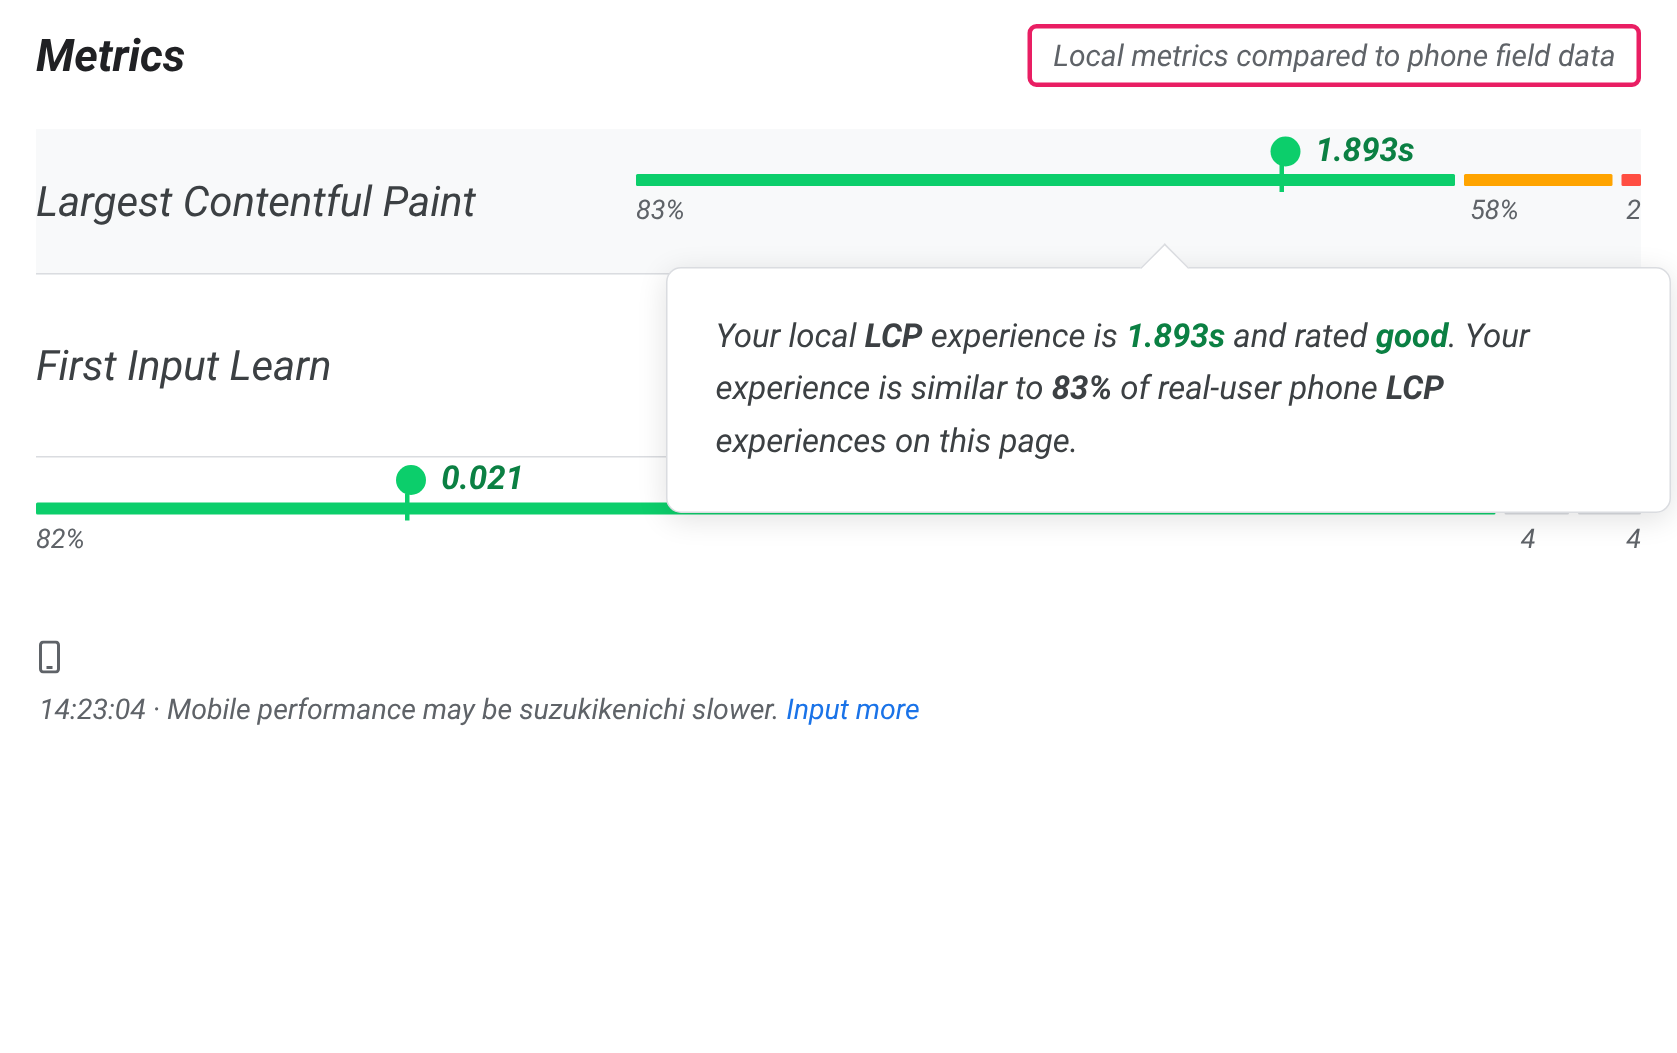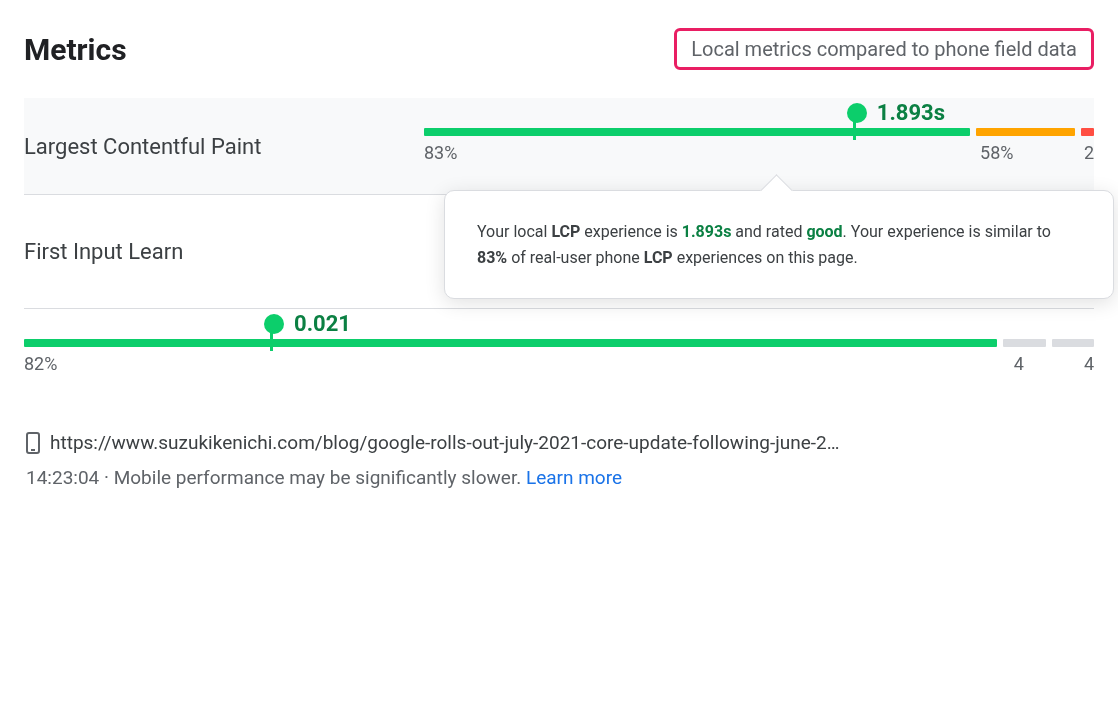--- a/index.html
+++ b/index.html
@@ -4,21 +4,21 @@
 <style>
   * { box-sizing: border-box; margin: 0; padding: 0; }
   body {
     font-family: -apple-system, BlinkMacSystemFont, "Segoe UI", Roboto, Helvetica, Arial, sans-serif;
     background: #fff;
     color: #202124;
     width: 1118px;
     height: 702px;
     overflow: hidden;
   }
-  .container { padding: 28px 24px 0 24px; }
+  .container { padding: 16px 24px 0 24px; font-style: italic; }
   .header {
     display: flex;
     justify-content: space-between;
     align-items: center;
     margin-bottom: 28px;
   }
   .title { font-size: 30px; font-weight: 700; color: #202124; }
   .badge {
     border: 3px solid #e91e63;
     border-radius: 6px;
@@ -30,21 +30,21 @@
     display: flex;
     align-items: center;
     padding: 30px 0;
     position: relative;
   }
   .metric-row.bg { background: #f8f9fa; }
   .metric-row.border { border-bottom: 1px solid #dadce0; }
   .metric-name {
     width: 400px;
     flex-shrink: 0;
-    font-size: 22px;
+    font-size: 28px;
     color: #3c4043;
   }
   .bar-wrap { flex: 1; position: relative; }
   .value-badge {
     position: absolute;
     top: -28px;
     display: flex;
     align-items: center;
     gap: 10px;
     transform: translateX(-6px);
@@ -84,21 +84,21 @@
   .tooltip {
     position: absolute;
     top: 92px;
     left: 420px;
     width: 670px;
     background: #fff;
     border: 1px solid #dadce0;
     border-radius: 10px;
     box-shadow: 0 4px 20px rgba(0,0,0,0.12);
     padding: 28px 32px;
-    font-size: 16px;
+    font-size: 22px;
     color: #3c4043;
     line-height: 1.6;
     z-index: 10;
   }
   .tooltip::before {
     content: "";
     position: absolute;
     top: -12px;
     left: 320px;
     width: 22px; height: 22px;
@@ -205,19 +205,18 @@
 
     <div class="tooltip">
       <span>Your local </span><b>LCP</b><span> experience is </span><span class="good">1.893s</span><span> and rated </span><span class="good">good</span><span>. Your experience is similar to </span><b>83%</b><span> of real-user phone </span><b>LCP</b><span> experiences on this page.</span>
     </div>
 
   </div>
 
   <div class="footer">
     <div class="url-row">
       <div class="phone-icon"></div>
-      <div class="url-text">https://www.suzukikenichi.com/blog/google-rolls-out-july-2021-core-update-following-june-2…</div>
     </div>
     <div class="status-row">
-      <span>14:23:04</span><span> · </span><span>Mobile performance may be significantly slower. </span><span class="link">Learn more</span>
+      <span>14:23:04</span><span> · </span><span>Mobile performance may be suzukikenichi slower. </span><span class="link">Input more</span>
     </div>
   </div>
 </div>
 
 </body></html>

